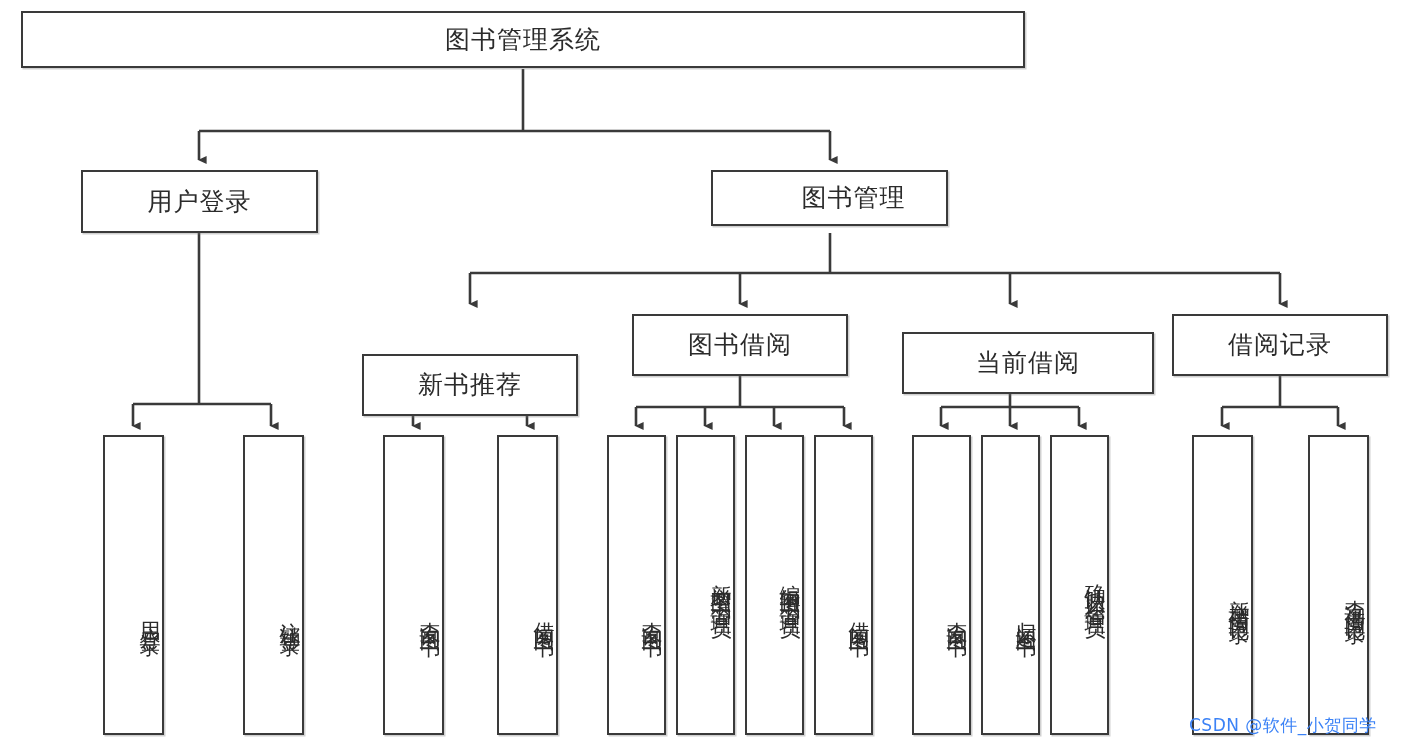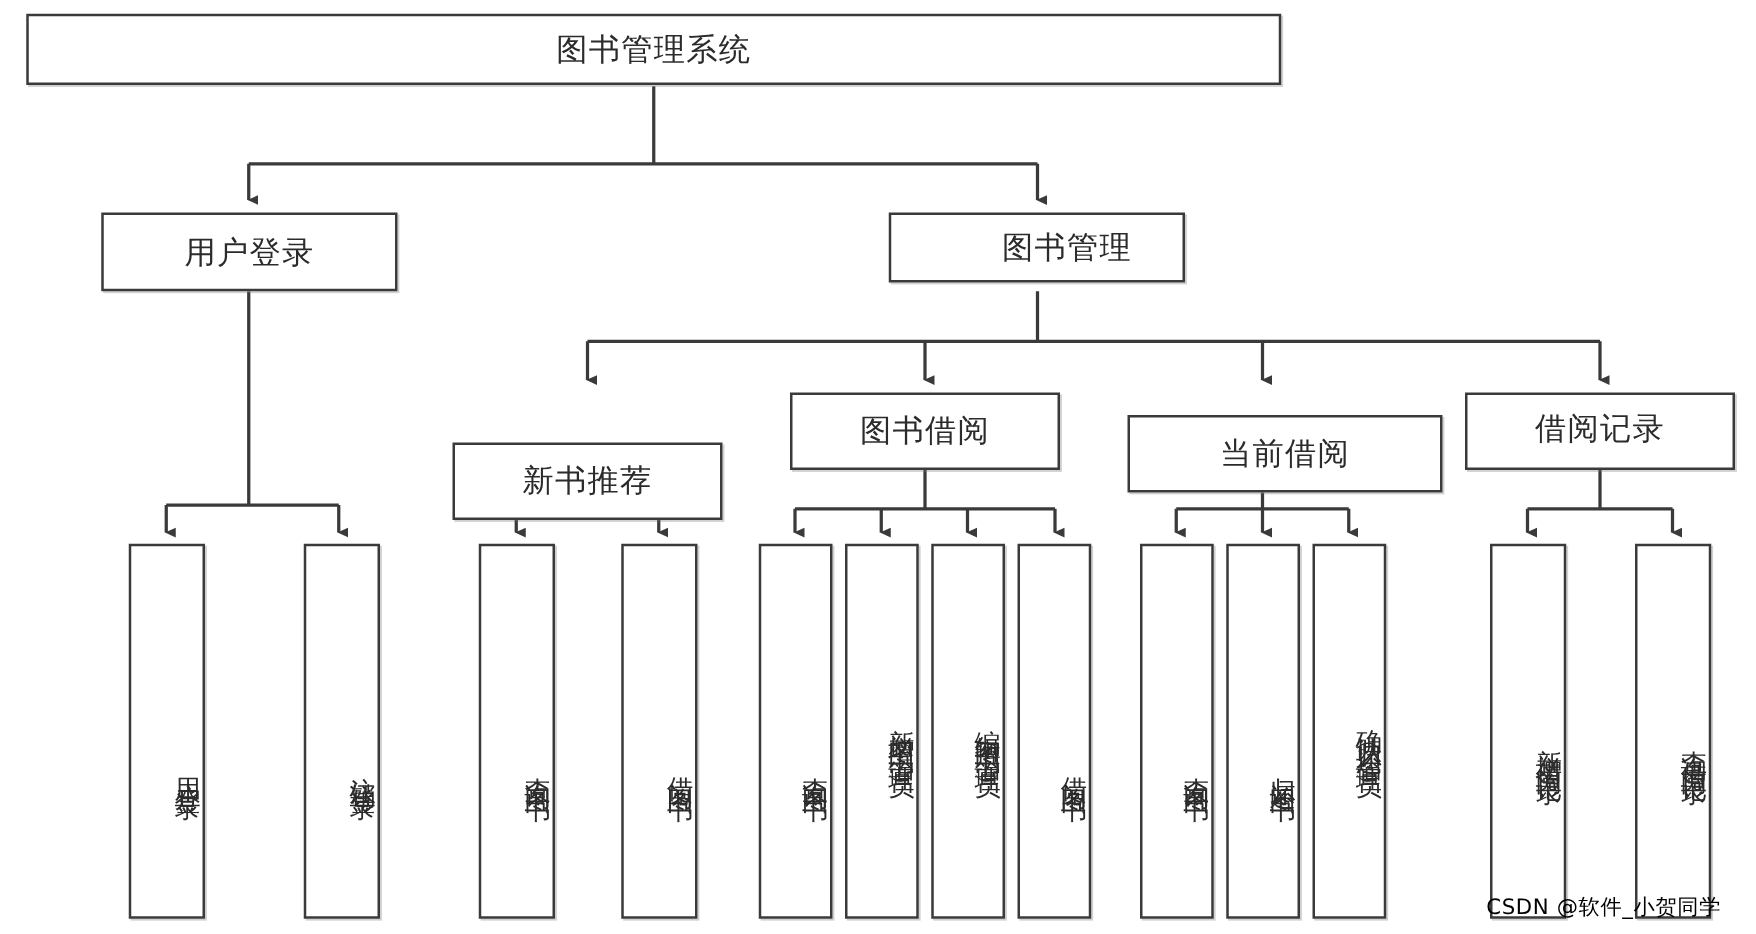--- a/index.html
+++ b/index.html
@@ -53,21 +53,21 @@
     padding-top: 14px;
   }
   .node.vert.pad-small { padding-top: 8px; }
   .node.vert.pad-mid { padding-top: 26px; }
   .node.vert.pad-big { padding-top: 60px; }
   .watermark {
     position: absolute;
     left: 1189px;
     top: 714px;
     font-size: 17px;
-    color: #000000;
+    color: #3b82f6;
     white-space: nowrap;
     letter-spacing: 0.5px;
   }
 </style>
 </head>
 <body>
 
 <div id="diagram-root">
 
   <svg class="connectors" viewBox="0 0 1405 747" xmlns="http://www.w3.org/2000/svg">
@@ -127,21 +127,21 @@
   <div class="node horiz" style="left:81px; top:170px; width:237px; height:63px;">用户登录</div>
 
   <div class="node horiz" style="left:711px; top:170px; width:237px; height:56px;padding-left:48px;">图书管理</div>
 
   <div class="node horiz" style="left:362px; top:314px; width:216px; height:62px;margin-top:40px;">新书推荐</div>
 
   <div class="node horiz" style="left:632px; top:314px; width:216px; height:62px;">图书借阅</div>
 
   <div class="node horiz" style="left:902px; top:332px; width:252px; height:62px;">当前借阅</div>
 
-  <div class="node horiz" style="left:1172px; top:314px; width:216px; height:62px;font-family:Liberation Mono, monospace;">借阅记录</div>
+  <div class="node horiz" style="left:1172px; top:314px; width:216px; height:62px;">借阅记录</div>
 
   <div class="node vert pad-big" style="left:103px; top:435px; width:61px; height:300px;">用户登录</div>
 
   <div class="node vert pad-big" style="left:243px; top:435px; width:61px; height:300px;">注销登录</div>
 
   <div class="node vert pad-big" style="left:383px; top:435px; width:61px; height:300px;">查询图书</div>
 
   <div class="node vert pad-big" style="left:497px; top:435px; width:61px; height:300px;">借阅图书</div>
 
   <div class="node vert pad-big" style="left:607px; top:435px; width:59px; height:300px;">查询图书</div>

